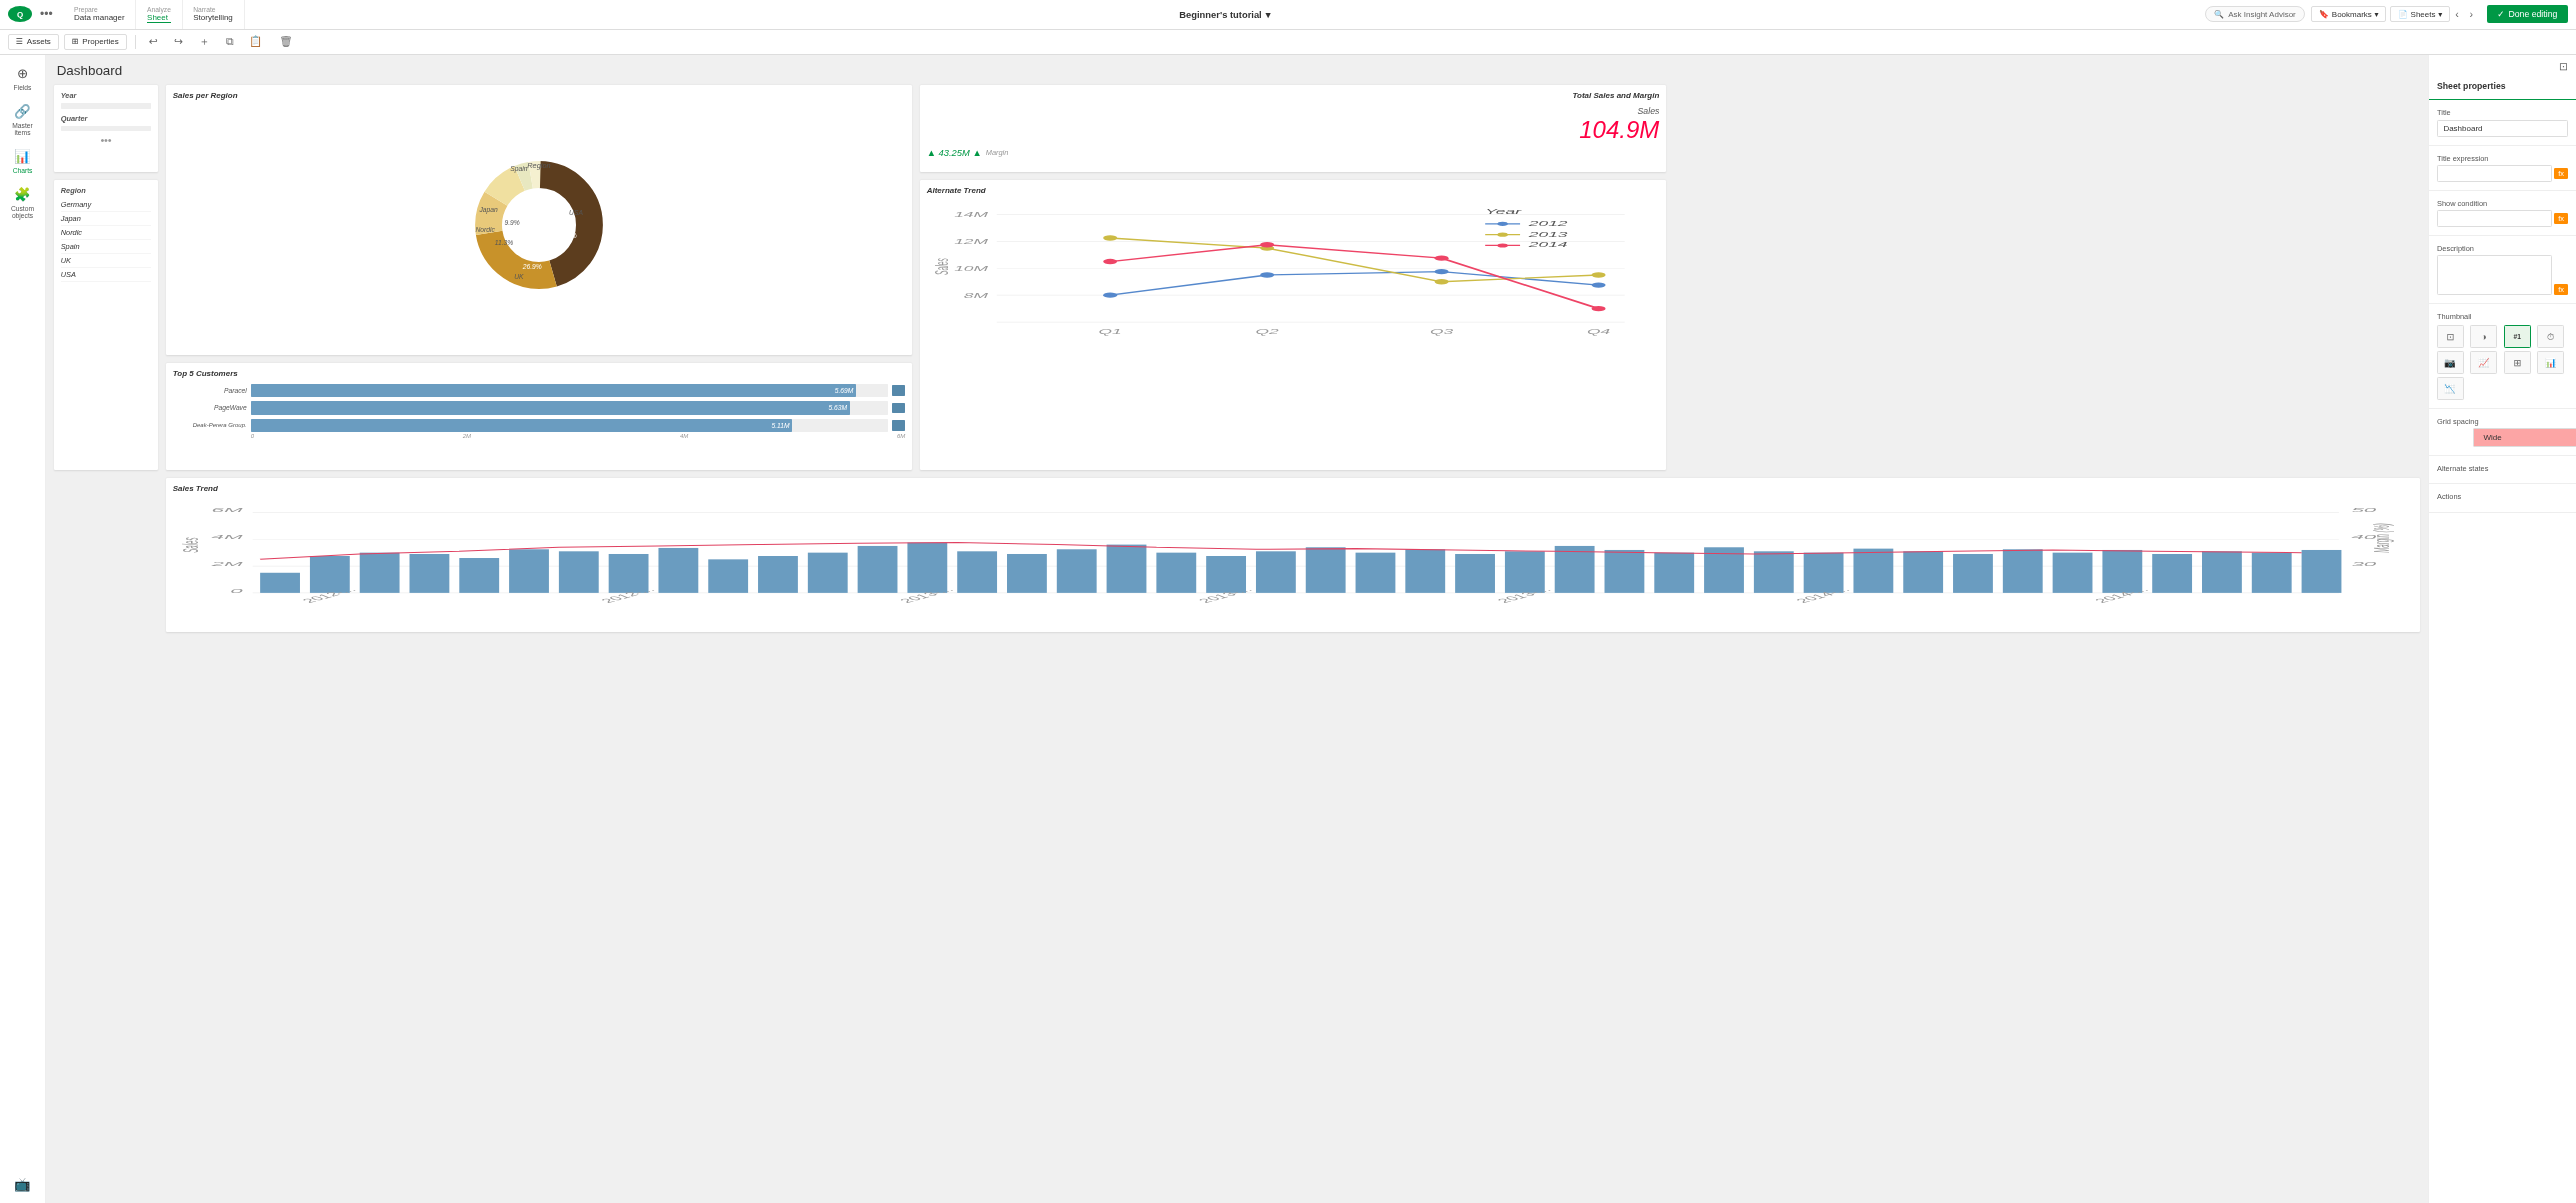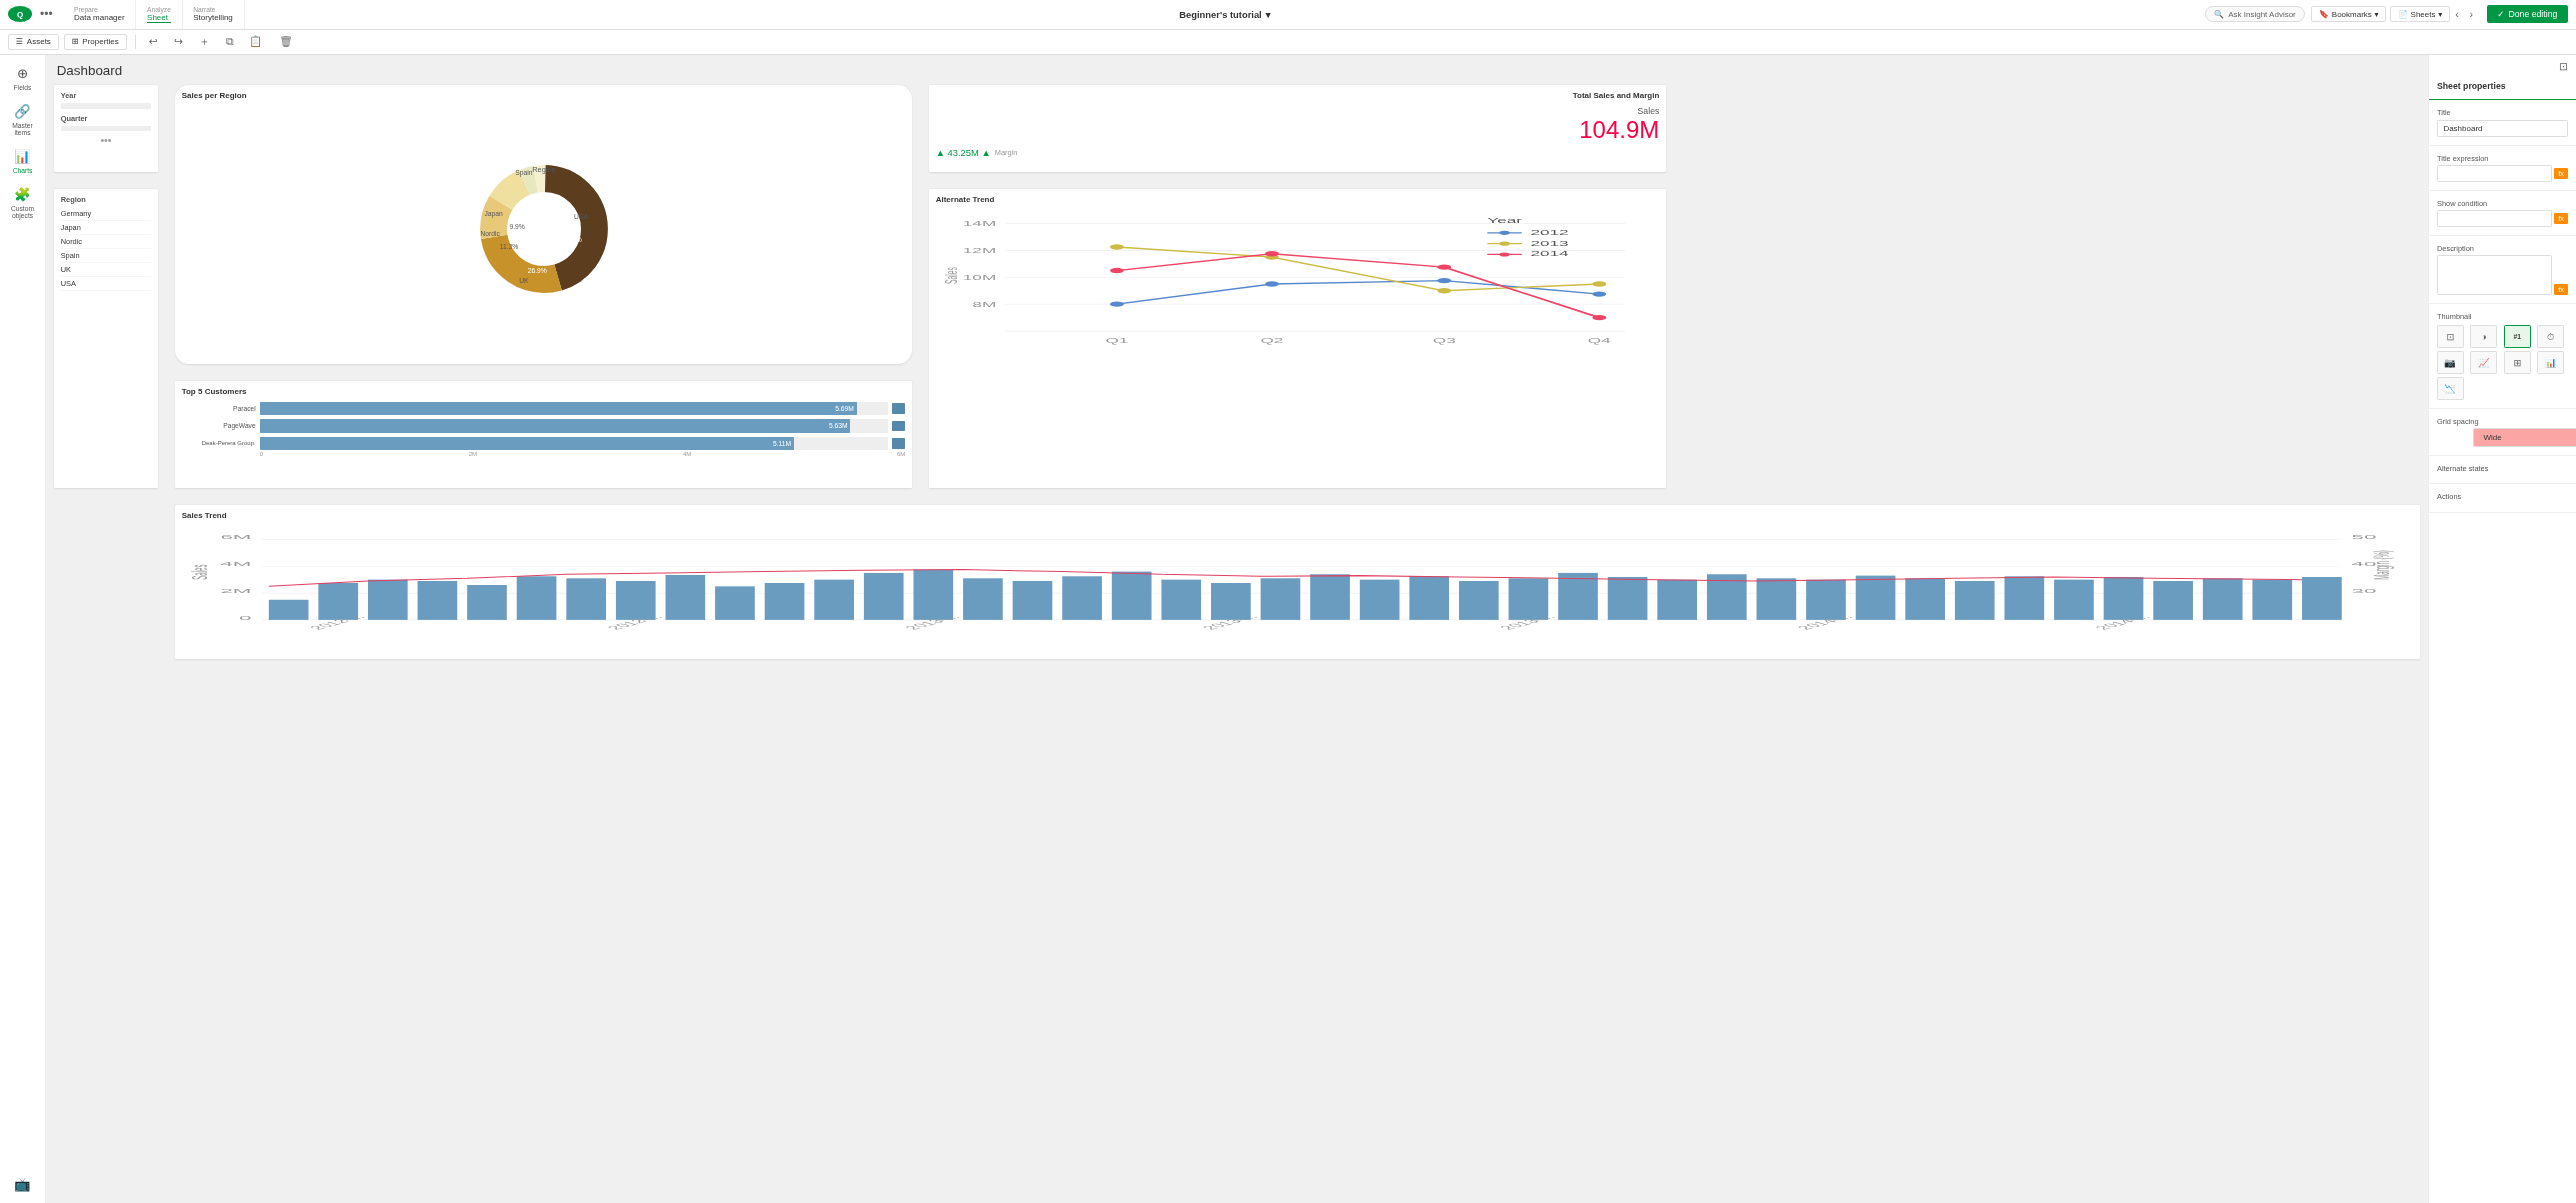--- a/index.html
+++ b/index.html
@@ -273,33 +273,33 @@
     </div>
     <div style="flex:1;"></div>
     <div class="sidebar-item">
       <span class="sidebar-icon">📺</span>
     </div>
   </div>
 
   <div class="main-content">
     <div class="page-title">Dashboard</div>
 
-    <div style="display:grid; grid-template-columns: 104px 1fr 1fr 1fr; grid-template-rows: 87px 175px 107px 154px; gap:17px; flex:1;">
+    <div style="display:grid; grid-template-columns: 104px 1fr 1fr 1fr; grid-template-rows: 87px 175px 107px 154px; gap:8px; flex:1;font-style:italic;">
 
       <div class="card filter-year" style="grid-column:1; grid-row:1;">
         <div class="filter-label">Year</div>
         <div style="height:5.4px; background:#eee; margin:2.7px 0; border-radius:0.7px;"></div>
         <div class="filter-label" style="margin-top:5.4px;">Quarter</div>
         <div style="height:5.4px; background:#eee; margin:2.7px 0; border-radius:0.7px;"></div>
         <div style="display:flex; justify-content:center; gap:1.3px; margin-top:2.7px;">
           <span style="font-size:10.7px; color:#999; cursor:pointer;">•••</span>
         </div>
       </div>
 
-      <div class="card" style="grid-column:2; grid-row:1/3;border-radius:14px;">
+      <div class="card" style="grid-column:2; grid-row:1/3;">
         <div class="card-title">Sales per Region</div>
         <div style="display:flex; justify-content:center; align-items:center; height:calc(100% - 19px); position:relative;">
           <svg width="148" height="148" viewBox="0 0 220 220" style="font-size:12px">
 
             <circle cx="110" cy="110" r="75" fill="none" stroke="#5c3d1e" stroke-width="40" stroke-dasharray="214 256" stroke-dashoffset="0" transform="rotate(-90 110 110)"></circle>
             <circle cx="110" cy="110" r="75" fill="none" stroke="#c8922a" stroke-width="40" stroke-dasharray="127 343" stroke-dashoffset="-214" transform="rotate(-90 110 110)"></circle>
             <circle cx="110" cy="110" r="75" fill="none" stroke="#e8c97a" stroke-width="40" stroke-dasharray="53 417" stroke-dashoffset="-341" transform="rotate(-90 110 110)"></circle>
             <circle cx="110" cy="110" r="75" fill="none" stroke="#f0e0a0" stroke-width="40" stroke-dasharray="47 423" stroke-dashoffset="-394" transform="rotate(-90 110 110)"></circle>
             <circle cx="110" cy="110" r="75" fill="none" stroke="#e8e8c0" stroke-width="40" stroke-dasharray="17 453" stroke-dashoffset="-441" transform="rotate(-90 110 110)"></circle>
             <circle cx="110" cy="110" r="75" fill="none" stroke="#f5f0d0" stroke-width="40" stroke-dasharray="14 456" stroke-dashoffset="-458" transform="rotate(-90 110 110)"></circle>

